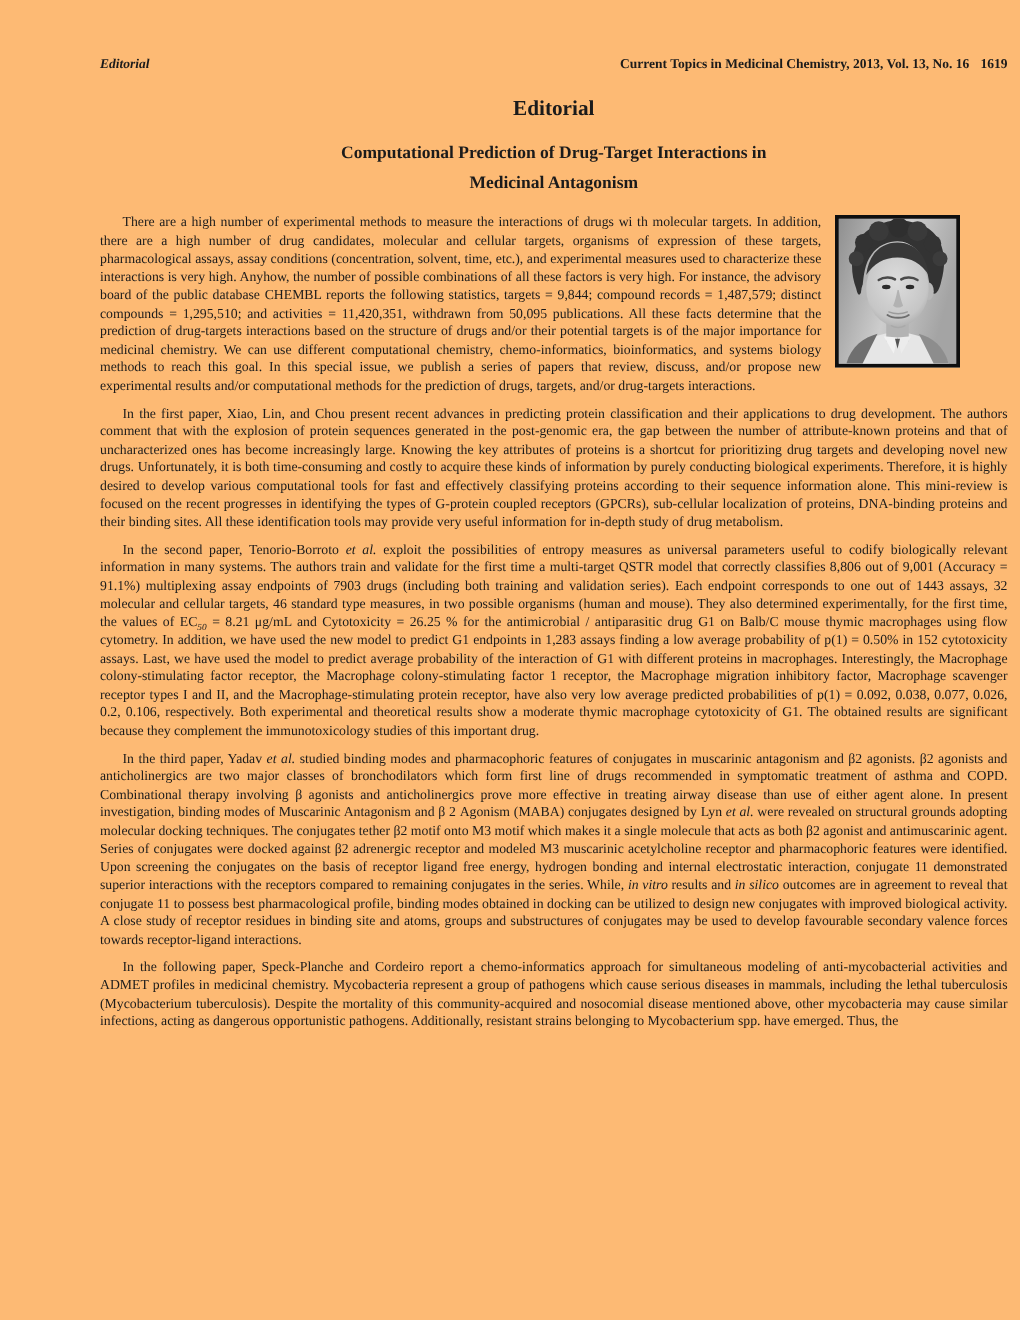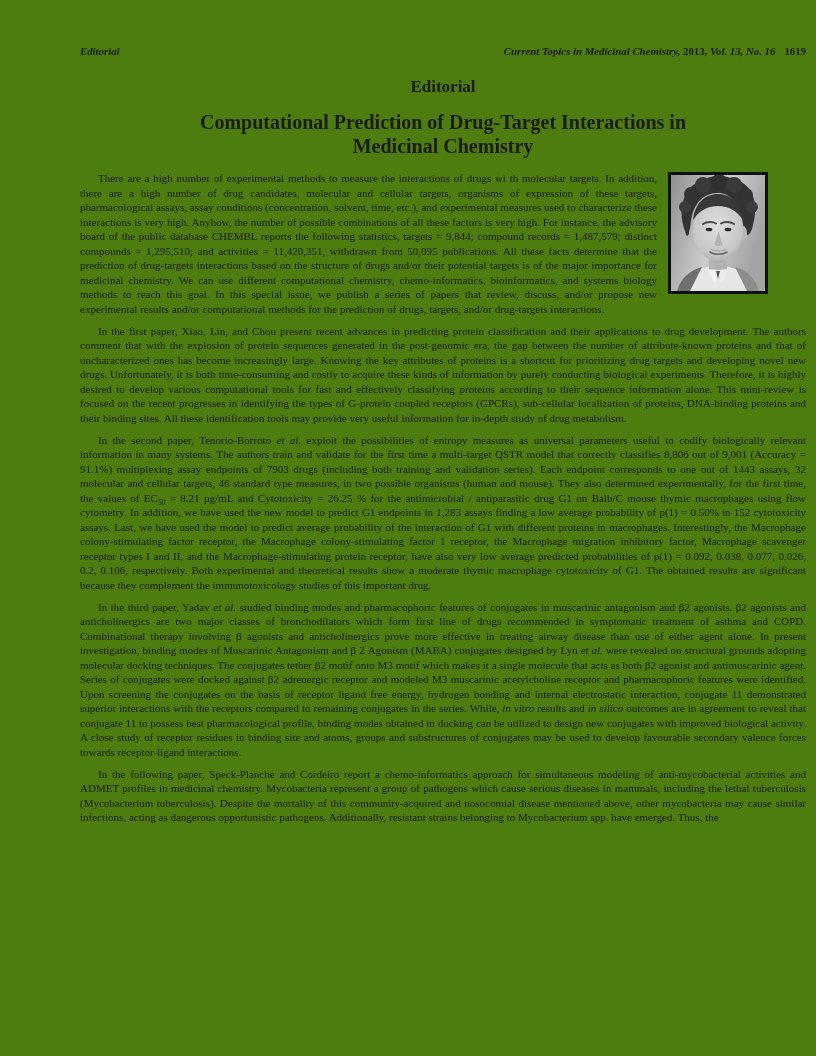--- a/index.html
+++ b/index.html
@@ -8,49 +8,49 @@
     background: #ffffff;
     font-family: "Liberation Serif", "DejaVu Serif", serif;
     color: #1b1b1b;
   }
   .page {
     position: relative;
     width: 816px; height: 1056px;
     box-sizing: border-box;
     padding: 45px 10px 0 80px;
     overflow: hidden;
-    background: #4d7c0f;
+    background: #fdba74;
   }
   
   .running-header {
     display: flex;
     justify-content: space-between;
     align-items: baseline;
     font-size: 10.8px;
     font-weight: bold;
     line-height: 12px;
   }
   .rh-left { font-style: italic; }
   .rh-right { white-space: nowrap; }
-  .bi { font-style: italic; }
+  .bi { }
   .b  { font-style: normal; }
   .rh-page { margin-left: 9px; }
 
   
   .section-heading {
     margin: 21px 0 0 0;
     text-align: center;
     font-size: 17px;
     font-weight: bold;
     line-height: 18px;
   }
   .article-title {
     margin: 15px 0 13px 0;
     text-align: center;
-    font-size: 20px;
+    font-size: 14px;
     font-weight: bold;
     line-height: 23.5px;
   }
 
   
   .article-body {
     font-size: 11px;
     line-height: 14.5px;
     text-align: justify;
   }
@@ -76,21 +76,21 @@
 
 <div class="page">
 
   <header class="running-header">
     <span class="rh-left">Editorial</span>
     <span class="rh-right"><span class="bi">Current Topics in Medicinal Chemistry, </span><span class="b">2013, </span><span class="bi">Vol. 13, No. 16</span><span class="b rh-page">1619</span></span>
   </header>
 
   <h2 class="section-heading">Editorial</h2>
 
-  <h1 class="article-title"><span>Computational Prediction of Drug-Target Interactions in</span><br><span>Medicinal Chemistry</span></h1>
+  <h1 class="article-title"><span>Computational Prediction of Drug-Target Interactions in</span><br><span>Medicinal Antagonism</span></h1>
 
   <main class="article-body">
 
     <figure class="author-photo">
       <svg width="94" height="116" viewBox="0 0 94 116" preserveAspectRatio="none" xmlns="http://www.w3.org/2000/svg" role="img">
         <defs>
           <linearGradient id="pbg" x1="0" y1="0" x2="1" y2="0.35">
             <stop offset="0" stop-color="#8f8f8f"></stop>
             <stop offset="0.55" stop-color="#cdcdcd"></stop>
             <stop offset="1" stop-color="#a4a4a4"></stop>

